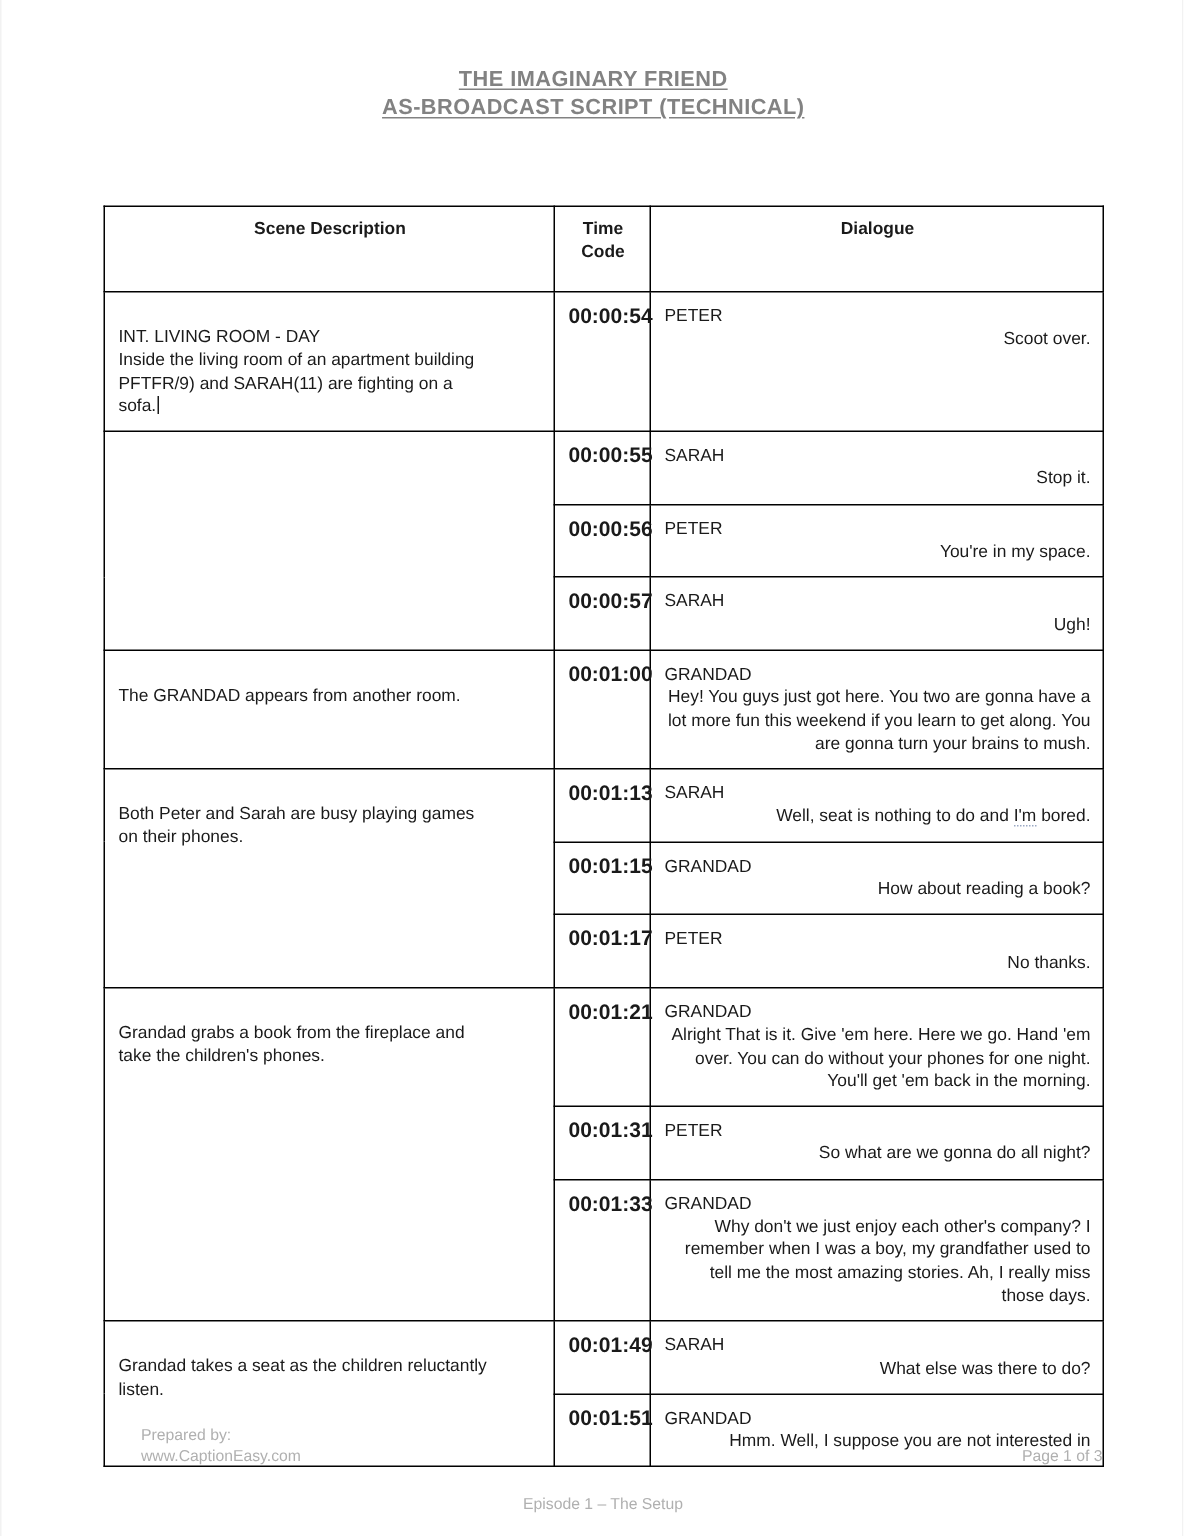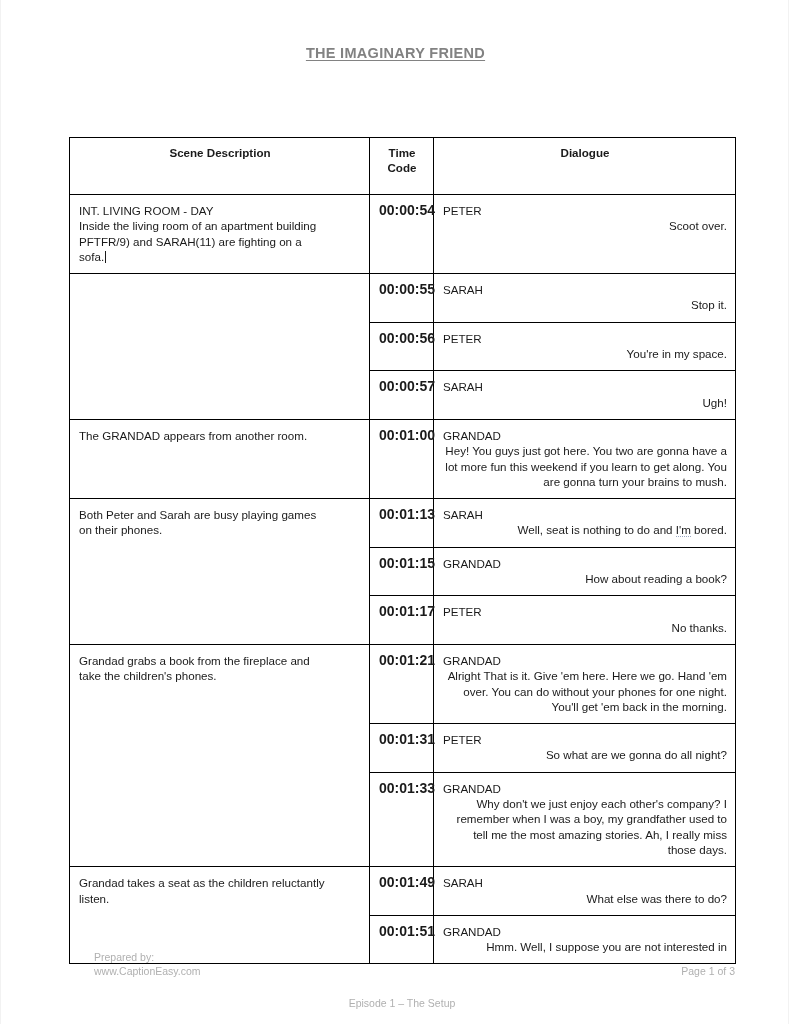--- a/index.html
+++ b/index.html
@@ -70,21 +70,21 @@
   thead th {
     vertical-align: bottom;
     font-weight: bold;
     font-size: 11.8px;
     height: 40px;
     padding-bottom: 9px;
   }
 
   
   td.scene {
-    padding-top: 8px;
+    padding-top: 22px;
   }
   td.scene.empty { padding: 0; }
 
   .scene-line { display: block; }
   .scene-line + .scene-line { margin-top: 0; }
 
   td.time {
     white-space: nowrap;
     font-size: 14px;
     padding-top: 8px;
@@ -144,20 +144,21 @@
     text-align: right;
   }
 </style>
 </head>
 <body>
 
 <div class="page">
 
   <div class="doc-title">
     <span class="line">THE IMAGINARY FRIEND</span>
+    <span class="line">AS-BROADCAST SCRIPT (TECHNICAL)</span>
   </div>
 
   <table class="script-table">
     <colgroup>
       <col class="c-scene">
       <col class="c-time">
       <col class="c-dial">
     </colgroup>
     <thead>
       <tr>

